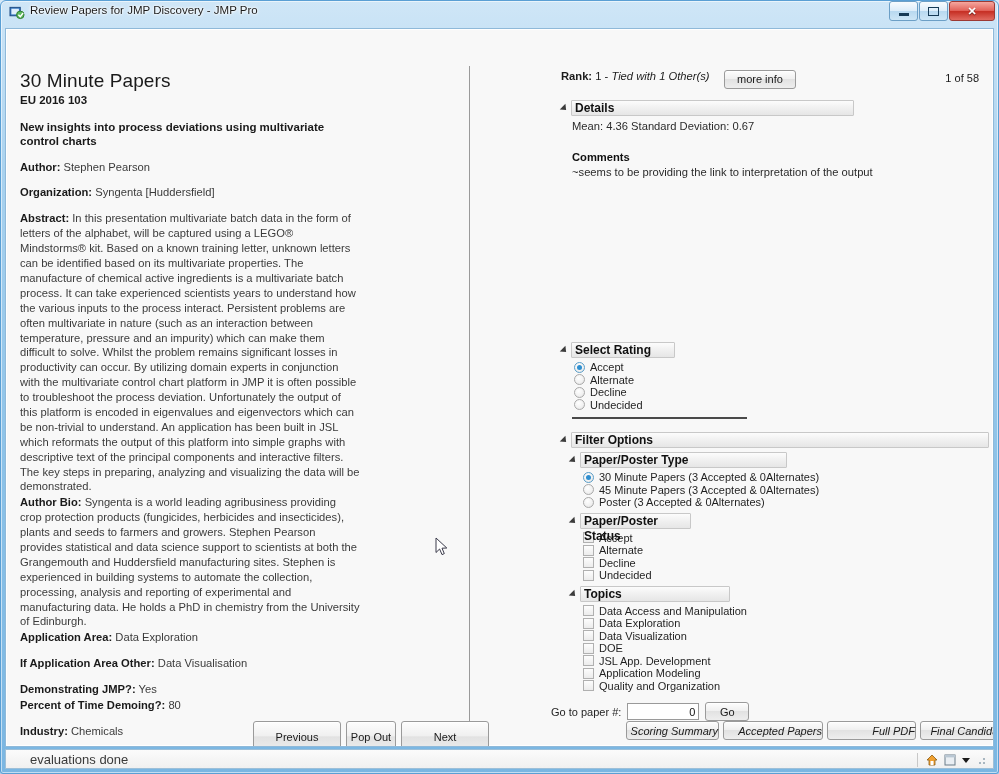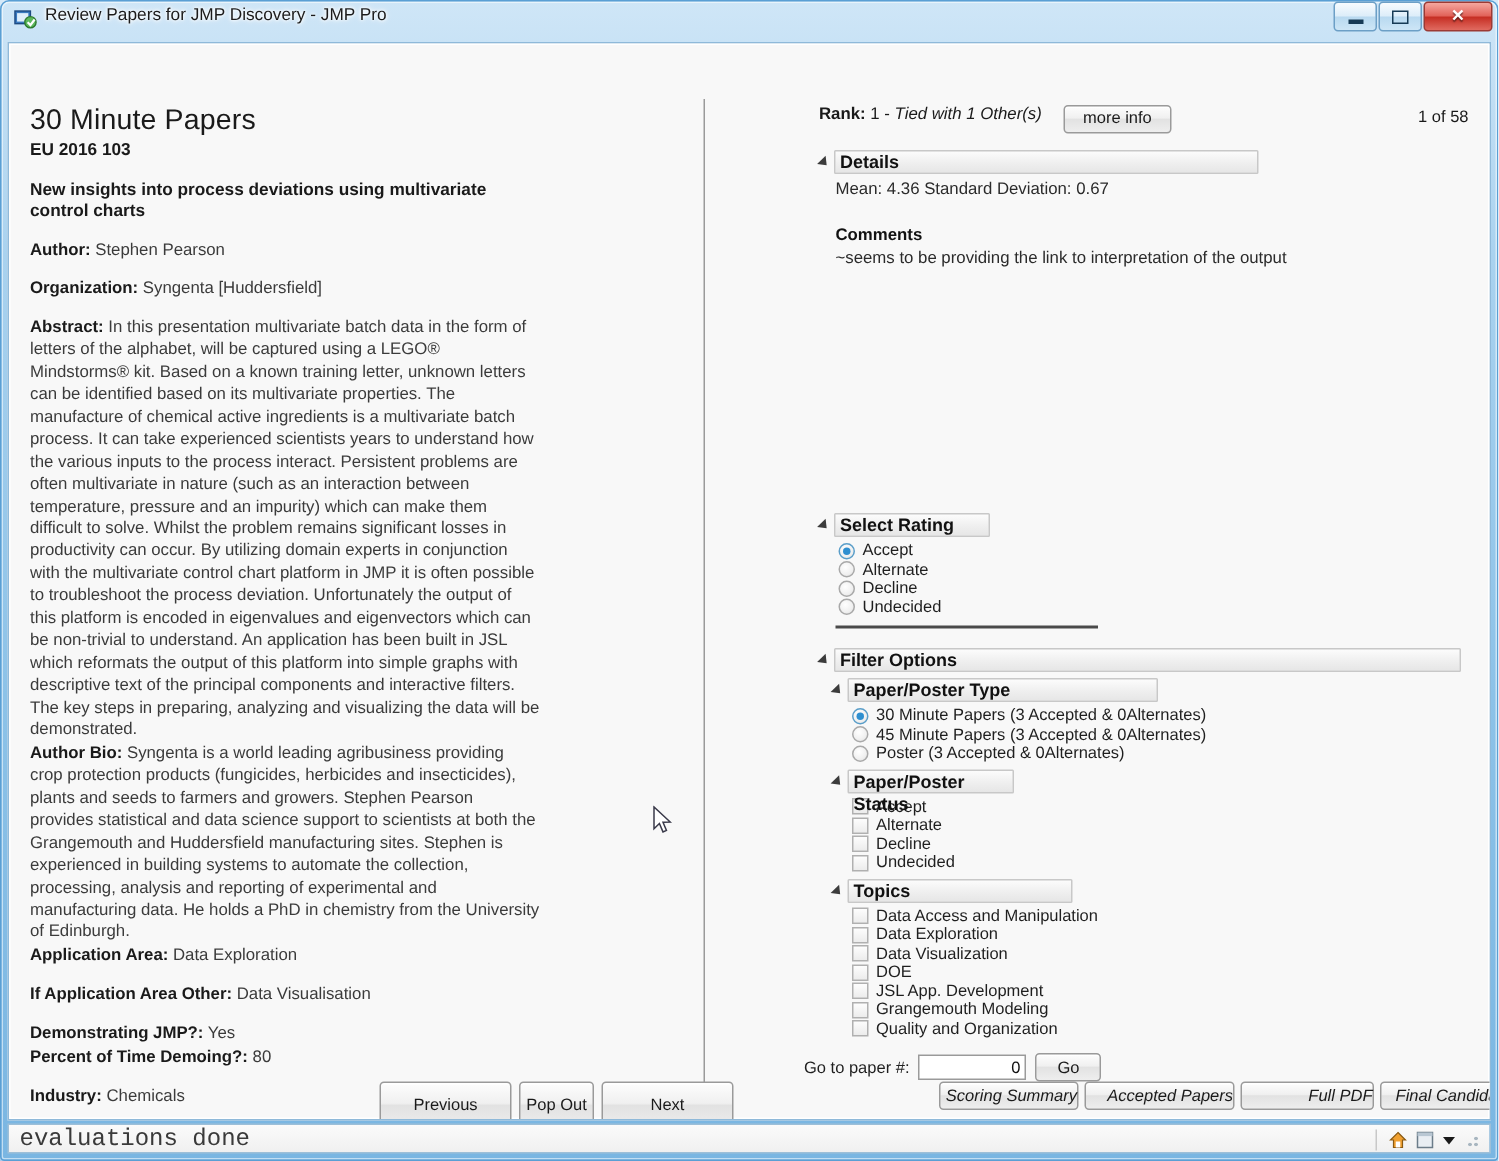--- a/index.html
+++ b/index.html
@@ -144,21 +144,21 @@
     margin-top: 11px;
     color: #3b3b3b;
   }
   .field.tight { margin-top: 1px; }
   .field b { color: #1a1a1a; }
   .field.block { text-align: left; }
 
   
   .right-pane {
     position: absolute;
-    left: 539px; top: 40px;
+    left: 554px; top: 40px;
     width: 418px;
   }
   .rank-row {
     position: relative;
     height: 26px;
     font-size: 11.2px;
     color: #1a1a1a;
   }
   .rank-row .rank-label { font-weight: bold; }
   .rank-row .rank-tied { font-style: italic; }
@@ -344,24 +344,23 @@
     position: absolute;
     left: 5px; top: 749px;
     width: 989px; height: 20px;
     background: linear-gradient(180deg,#fbfbfb 0%, #f0f0f0 100%);
     border: 1px solid #9dbfd8;
     box-sizing: border-box;
     display: flex;
     align-items: center;
   }
   .status-text {
-    font-size: 16px;
+    font-size: 13px;
     color: #3a3a3a;
-    margin-left: 7px;
-    font-family: Liberation Mono, monospace;
+    margin-left: 24px;
   }
   .status-right {
     position: absolute;
     right: 6px; top: 1px;
     display: flex;
     align-items: center;
     height: 17px;
     gap: 4px;
   }
   .sep-v { width: 1px; height: 14px; background: #c8c8c8; margin-right: 3px; }
@@ -585,21 +584,21 @@
               <div class="check-row">
                 <span class="checkbox"></span>
                 <span>DOE</span>
               </div>
               <div class="check-row">
                 <span class="checkbox"></span>
                 <span>JSL App. Development</span>
               </div>
               <div class="check-row">
                 <span class="checkbox"></span>
-                <span>Grangemouth Modeling</span>
+                <span>Application Modeling</span>
               </div>
               <div class="check-row">
                 <span class="checkbox"></span>
                 <span>Quality and Organization</span>
               </div>
             </div>
           </div>
         </div>
 
         <div class="goto-row">

